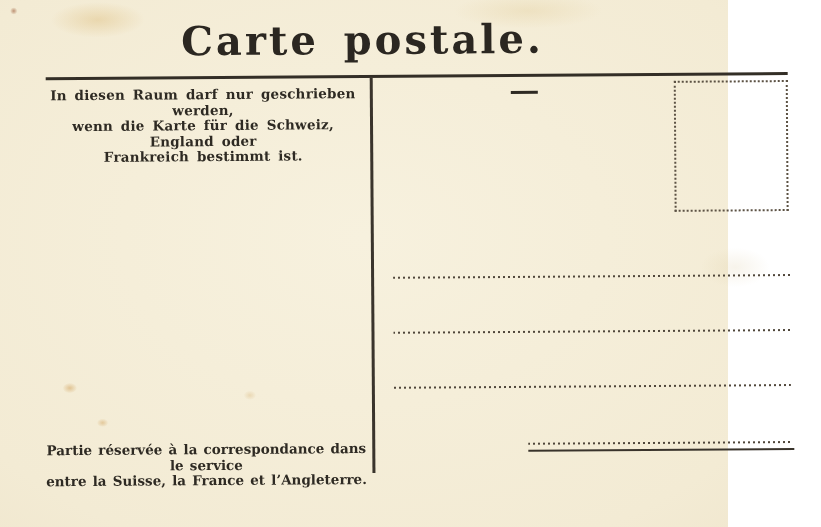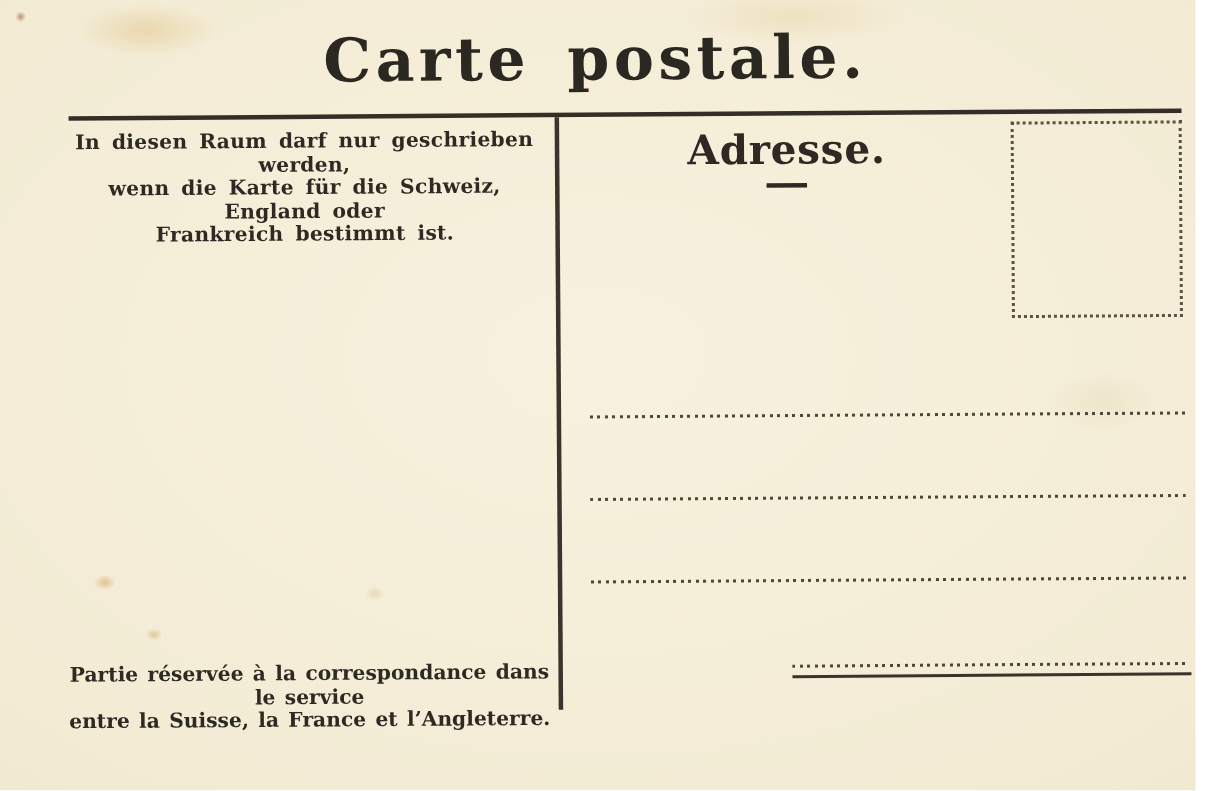--- a/index.html
+++ b/index.html
@@ -9,21 +9,21 @@
   }
   html, body {
     margin: 0;
     padding: 0;
     width: 821px;
     height: 527px;
     overflow: hidden;
   }
   .page {
     position: relative;
-    width: 797px;
+    width: 728px;
     height: 527px;
     background:
       radial-gradient(120% 115% at 50% 45%,
         #f7f1de 0%, #f3ebd4 55%, #ece1c6 88%, #e6dabb 100%);
     font-family: "DejaVu Serif", "Liberation Serif", serif;
     color: var(--ink);
   }
   .card { position: absolute; inset: 0; transform: rotate(-0.4deg); }
 
   .title {
@@ -144,21 +144,20 @@
       <div>wenn die Karte für die Schweiz, England oder</div>
       <div>Frankreich bestimmt ist.</div>
     </div>
 
     <div class="fr-note">
       <div>Partie réservée à la correspondance dans le service</div>
       <div>entre la Suisse, la France et l’Angleterre.</div>
     </div>
 
     <div class="address-head">
-      <span>Adresse.</span>
       <div class="address-dash"></div>
     </div>
 
     <div class="stamp-box"></div>
 
     <div class="dotline addr-line-1"></div>
     <div class="dotline addr-line-2"></div>
     <div class="dotline addr-line-3"></div>
 
     <div class="dotline sig-dotted"></div>

